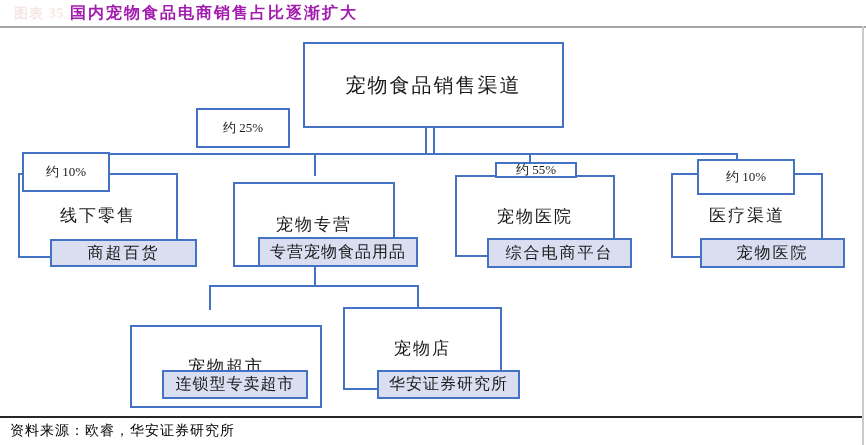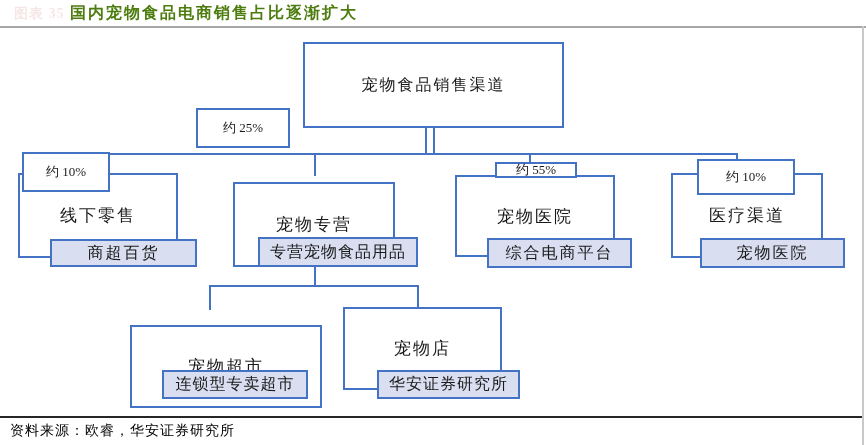--- a/index.html
+++ b/index.html
@@ -7,21 +7,21 @@
     width:866px;height:445px;position:relative;background:#ffffff;
     font-family:"Liberation Serif","DejaVu Serif",serif;
     color:#111;overflow:hidden;
   }
   .hdr-figlabel{
     position:absolute;left:14px;top:5px;font-size:14px;font-weight:bold;
     color:rgba(192,80,80,0.14);letter-spacing:1px;white-space:nowrap;
   }
   .hdr-title{
     position:absolute;left:70px;top:3px;font-size:16px;font-weight:bold;
-    color:#4d7c0f;letter-spacing:2px;white-space:nowrap;
+    color:#a21caf;letter-spacing:2px;white-space:nowrap;
   }
   .rule-top{
     position:absolute;left:0;top:26px;width:866px;height:2px;
     background:var(--line_gray,#a6a6a6);
   }
   .rule-right{
     position:absolute;left:862px;top:26px;width:2px;height:419px;
     background:var(--line_gray_light,#c9c9c9);
   }
   .rule-bottom{
@@ -33,21 +33,21 @@
     letter-spacing:1px;white-space:nowrap;
   }
   svg.connectors{position:absolute;left:0;top:0;z-index:0;}
   .box{
     position:absolute;box-sizing:border-box;
     border:2px solid var(--box_border,#4472C4);background:#fff;
     display:flex;align-items:center;justify-content:center;
     color:#1a1a1a;z-index:1;white-space:nowrap;
   }
   .box .lbl{letter-spacing:2px;}
-  .box.root{font-size:16px;}
+  .box.root{font-size:20px;}
   .box.branch{font-size:17px;}
   .box.pct{font-size:13px;z-index:2;letter-spacing:0;}
   .box.light{background:var(--box_fill_light,#d9def1);z-index:2;font-size:16px;}
 </style>
 </head>
 <body>
 
 <span class="hdr-figlabel">图表 35</span>
 <span class="hdr-title">国内宠物食品电商销售占比逐渐扩大</span>
 <div class="rule-top"></div>

